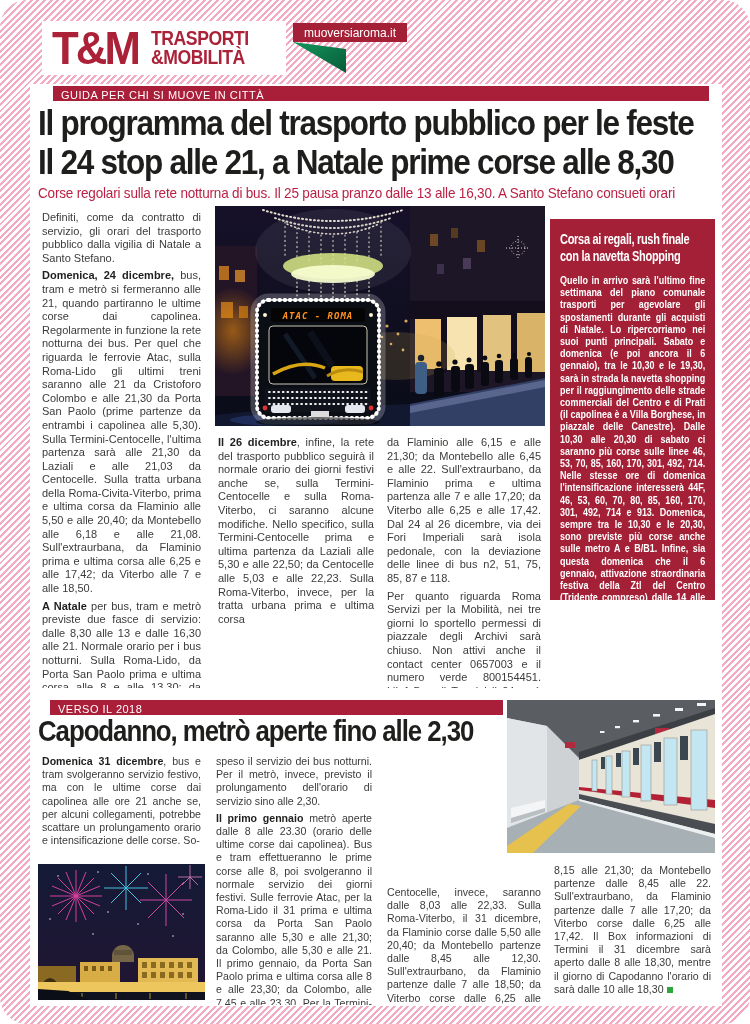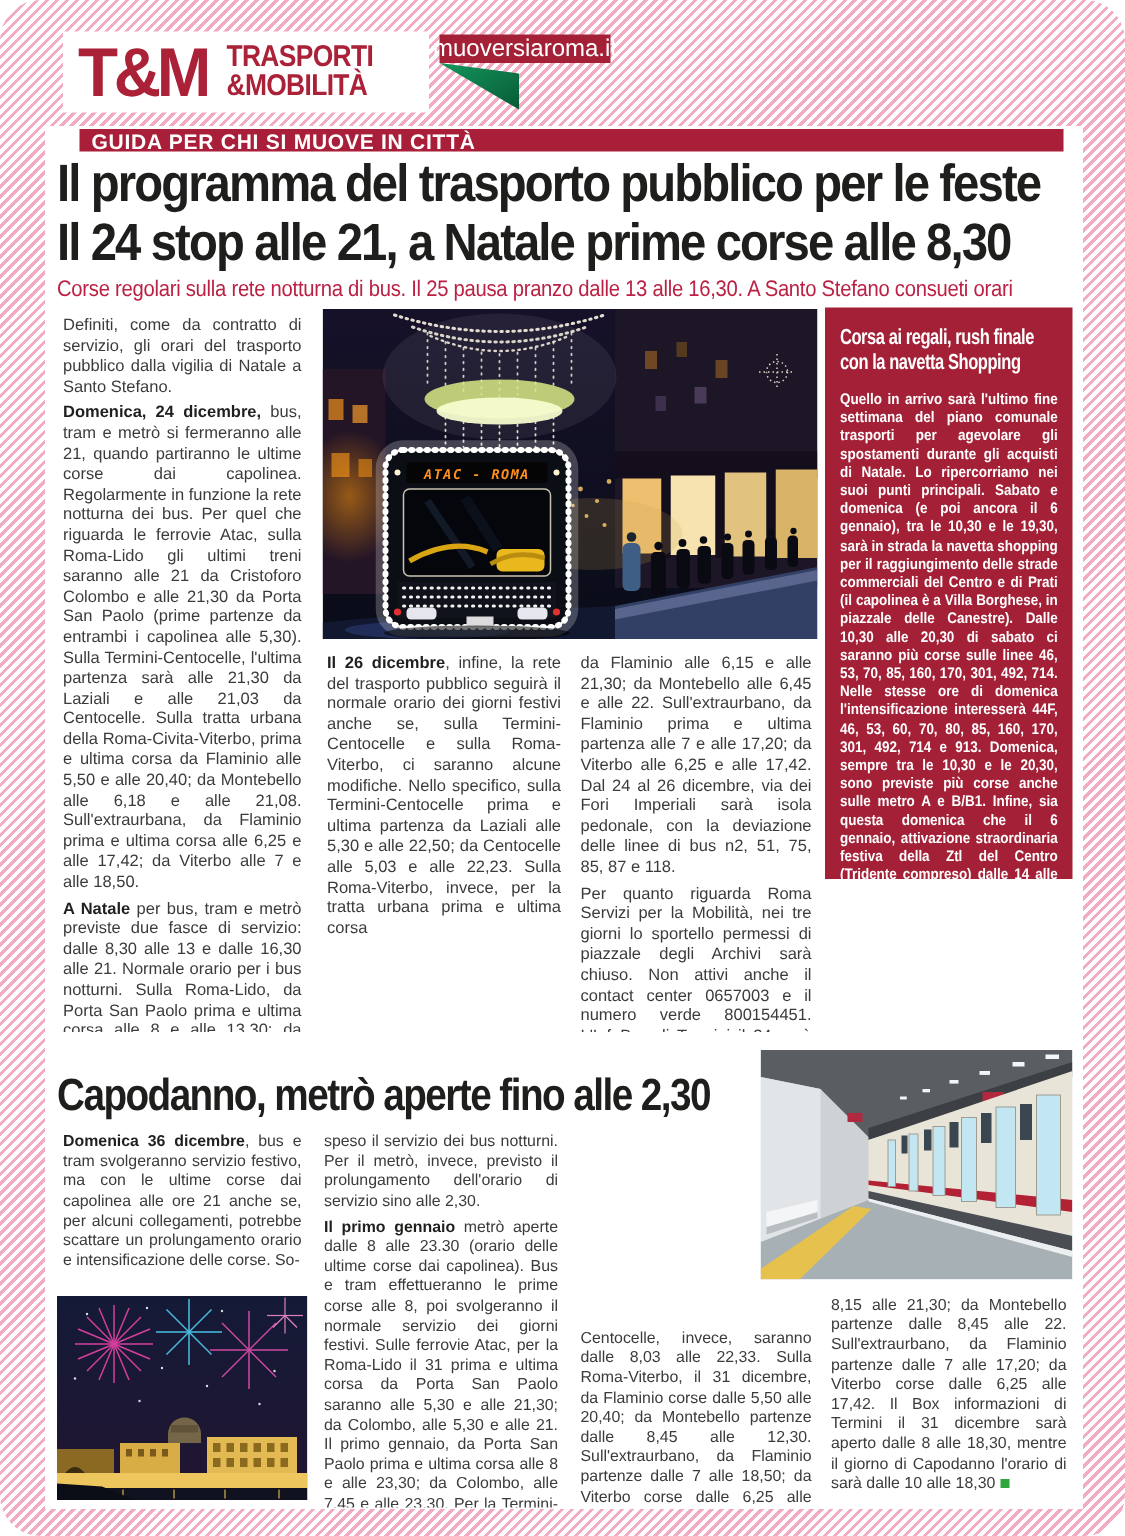--- a/index.html
+++ b/index.html
@@ -9,23 +9,23 @@
     position:relative; width:750px; height:1024px; overflow:hidden;
     background: repeating-linear-gradient(135deg, #ffffff 0 2.6px, #f3aac3 2.6px 4.7px);
     border-radius: 27px;
   }
   .white-panel { position:absolute; left:30px; top:84px; width:692px; height:922px; background:#ffffff; }
 
   
   .logo-box { position:absolute; left:42px; top:21px; width:244px; height:54px; background:#ffffff; display:flex; align-items:center; padding-left:10px; }
   .logo-tm { font-weight:bold; font-size:46px; letter-spacing:-3px; color:#ab2138; line-height:46px; transform:scaleX(.95); transform-origin:0 50%; }
   .logo-brand { margin-left:8px; font-weight:bold; color:#ab2138; font-size:20px; line-height:19px; letter-spacing:-0.5px; transform:scaleX(.88); transform-origin:0 50%; white-space:nowrap; }
-  .ribbon { position:absolute; left:293px; top:23px; width:114px; height:19px; background:#a32036; color:#fff; font-size:16px; display:flex; align-items:center; justify-content:center; }
+  .ribbon { position:absolute; left:293px; top:23px; width:114px; height:19px; background:#a32036; color:#fff; font-size:12px; display:flex; align-items:center; justify-content:center; }
   .ribbon-fold { position:absolute; left:293px; top:42px; width:53px; height:31px; }
-  .kicker-bar { position:absolute; background:#a91e38; color:#ffffff; font-size:14px; font-weight:bold; letter-spacing:.5px; display:flex; align-items:flex-start; padding-left:8px; }
+  .kicker-bar { position:absolute; background:#a91e38; color:#ffffff; font-size:11px; font-weight:normal; letter-spacing:.5px; display:flex; align-items:flex-end; padding-left:8px; }
   .kicker-bar.top { left:53px; top:86px; width:656px; height:15px; }
   .kicker-bar.bottom { left:50px; top:700px; width:453px; height:15px; }
 
   
   .headline { position:absolute; left:38px; top:103px; width:760px; color:#1e1e1c; }
   .headline div { font-weight:bold; font-size:35px; line-height:39px; letter-spacing:-1.4px; transform:scaleX(.9); transform-origin:0 50%; white-space:nowrap; }
   .standfirst { position:absolute; left:38px; top:184px; width:760px; color:#bb2144; font-size:15px; letter-spacing:-0.2px; transform:scaleX(.9); transform-origin:0 50%; white-space:nowrap; }
   .headline2 { position:absolute; left:38px; top:714px; width:600px; color:#1e1e1c; font-weight:bold; font-size:30px; letter-spacing:-1.2px; transform:scaleX(.86); transform-origin:0 50%; white-space:nowrap; }
 
   
@@ -37,21 +37,21 @@
   .c2  { left:214px; top:432px; width:164px; height:256px; }
   .c3  { left:383px; top:432px; width:162px; height:256px; }
   .b1  { left:38px;  top:751px; width:167px; height:110px; }
   .b2  { left:212px; top:751px; width:164px; height:254px; }
   .b3n { left:383px; top:751px; width:112px; height:133px; }
   .b3w { left:383px; top:882px; width:162px; height:124px; font-size:10.5px; line-height:12.9px; }
   .b4  { left:550px; top:860px; width:165px; height:146px; font-size:10.5px; line-height:12.9px; }
   .endmark { display:inline-block; width:6px; height:6px; background:#2fa63c; margin-left:3px; }
 
   
-  .sidebar { position:absolute; left:550px; top:205px; width:165px; height:381px; background:#a32036; padding:12px 10px 10px 10px; overflow:hidden; }
+  .sidebar { position:absolute; left:550px; top:219px; width:165px; height:381px; background:#a32036; padding:12px 10px 10px 10px; overflow:hidden; }
   .sidebar-title { color:#ffffff; font-weight:bold; font-size:14.5px; line-height:17px; letter-spacing:-0.4px; width:192px; transform:scaleX(.76); transform-origin:0 0; }
   .sidebar-body { margin-top:10px; color:#ffffff; font-weight:bold; font-size:10.2px; line-height:12.2px; text-align:justify; width:165px; transform:scaleX(.88); transform-origin:0 0; }
 
   
   .photo { position:absolute; overflow:hidden; }
   .photo-main  { left:215px; top:206px; width:330px; height:220px;font-style:italic; }
   .photo-fire  { left:38px;  top:864px; width:167px; height:136px; }
   .photo-metro { left:507px; top:700px; width:208px; height:153px; }
   .photo svg { display:block; }
 </style>
@@ -238,24 +238,27 @@
   <div class="col c3">
     <p><span>da Flaminio alle 6,15 e alle 21,30; da Montebello alle 6,45 e alle 22. Sull'extraurbano, da Flaminio prima e ultima partenza alle 7 e alle 17,20; da Viterbo alle 6,25 e alle 17,42. Dal 24 al 26 dicembre, via dei Fori Imperiali sarà isola pedonale, con la deviazione delle linee di bus n2, 51, 75, 85, 87 e 118.</span></p>
     <p><span>Per quanto riguarda Roma Servizi per la Mobilità, nei tre giorni lo sportello permessi di piazzale degli Archivi sarà chiuso. Non attivi anche il contact center 0657003 e il numero verde 800154451. L'InfoBox di Termini il 24 sarà aperto dalle 8 alle 18,30, il 25 dalle 8 alle 14,30</span></p>
   </div>
 
   <div class="sidebar">
     <div class="sidebar-title">Corsa ai regali, rush finale con la navetta Shopping</div>
     <div class="sidebar-body">Quello in arrivo sarà l'ultimo fine settimana del piano comunale trasporti per agevolare gli spostamenti durante gli acquisti di Natale. Lo ripercorriamo nei suoi punti principali. Sabato e domenica (e poi ancora il 6 gennaio), tra le 10,30 e le 19,30, sarà in strada la navetta shopping per il raggiungimento delle strade commerciali del Centro e di Prati (il capolinea è a Villa Borghese, in piazzale delle Canestre). Dalle 10,30 alle 20,30 di sabato ci saranno più corse sulle linee 46, 53, 70, 85, 160, 170, 301, 492, 714. Nelle stesse ore di domenica l'intensificazione interesserà 44F, 46, 53, 60, 70, 80, 85, 160, 170, 301, 492, 714 e 913. Domenica, sempre tra le 10,30 e le 20,30, sono previste più corse anche sulle metro A e B/B1. Infine, sia questa domenica che il 6 gennaio, attivazione straordinaria festiva della Ztl del Centro (Tridente compreso) dalle 14 alle 18.</div>
   </div>
 
+  <div class="kicker-bar bottom">
+    <span>VERSO IL 2018</span>
+  </div>
   <div class="headline2">Capodanno, metrò aperte fino alle 2,30</div>
 
   <div class="col small b1">
-    <p><b>Domenica 36 dicembre</b><span>, bus e tram svolgeranno servizio festivo, ma con le ultime corse dai capolinea alle ore 21 anche se, per alcuni collegamenti, potrebbe scattare un prolungamento orario e intensificazione delle corse. So-</span></p>
+    <p><b>Domenica 31 dicembre</b><span>, bus e tram svolgeranno servizio festivo, ma con le ultime corse dai capolinea alle ore 21 anche se, per alcuni collegamenti, potrebbe scattare un prolungamento orario e intensificazione delle corse. So-</span></p>
   </div>
   <div class="col small b2">
     <p><span>speso il servizio dei bus notturni. Per il metrò, invece, previsto il prolungamento dell'orario di servizio sino alle 2,30.</span></p>
     <p><b>Il primo gennaio</b><span> metrò aperte dalle 8 alle 23.30 (orario delle ultime corse dai capolinea). Bus e tram effettueranno le prime corse alle 8, poi svolgeranno il normale servizio dei giorni festivi. Sulle ferrovie Atac, per la Roma-Lido il 31 prima e ultima corsa da Porta San Paolo saranno alle 5,30 e alle 21,30; da Colombo, alle 5,30 e alle 21. Il primo gennaio, da Porta San Paolo prima e ultima corsa alle 8 e alle 23,30; da Colombo, alle 7,45 e alle 23,30. Per la Termini-Centocelle</span></p>
   </div>
   <div class="col small b3w">
     <p><span>Centocelle, invece, saranno dalle 8,03 alle 22,33. Sulla Roma-Viterbo, il 31 dicembre, da Flaminio corse dalle 5,50 alle 20,40; da Montebello partenze dalle 8,45 alle 12,30. Sull'extraurbano, da Flaminio partenze dalle 7 alle 18,50; da Viterbo corse dalle 6,25 alle 17,42. Il primo gennaio, da Flaminio corse dalle</span></p>
   </div>
   <div class="col small b4">
     <p><span>8,15 alle 21,30; da Montebello partenze dalle 8,45 alle 22. Sull'extraurbano, da Flaminio partenze dalle 7 alle 17,20; da Viterbo corse dalle 6,25 alle 17,42. Il Box informazioni di Termini il 31 dicembre sarà aperto dalle 8 alle 18,30, mentre il giorno di Capodanno l'orario di sarà dalle 10 alle 18,30</span><span class="endmark"></span></p>

